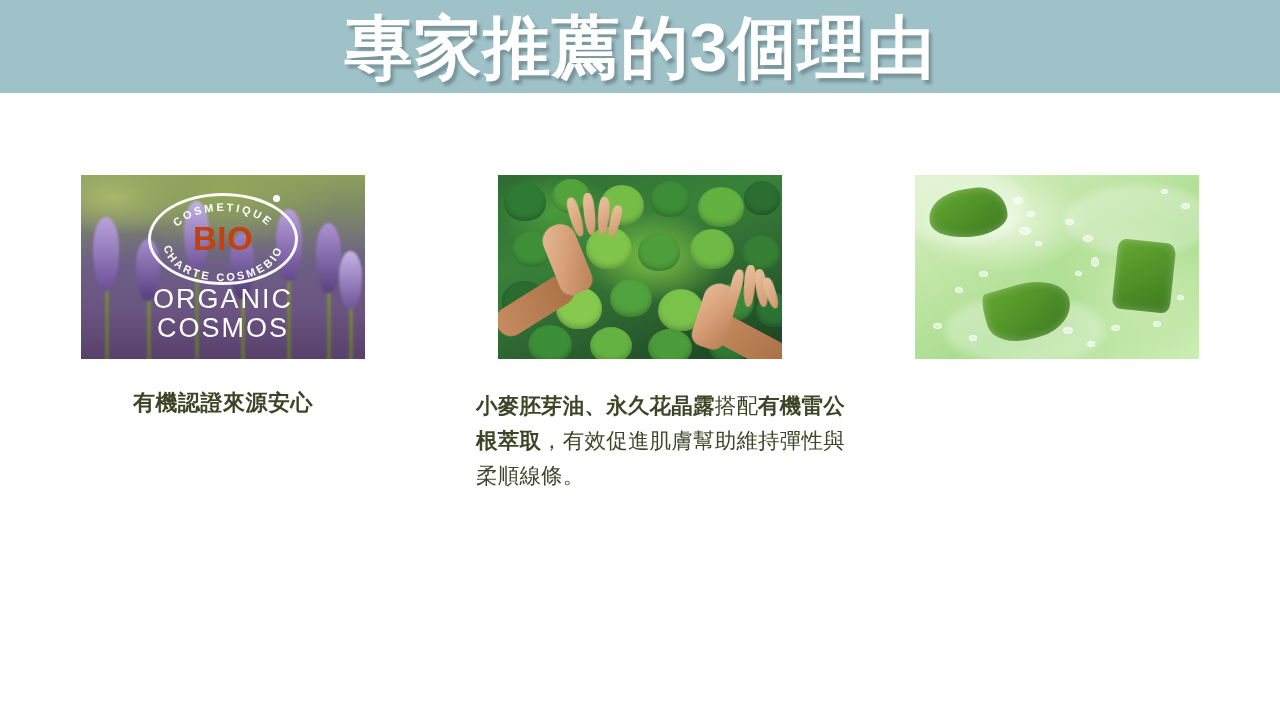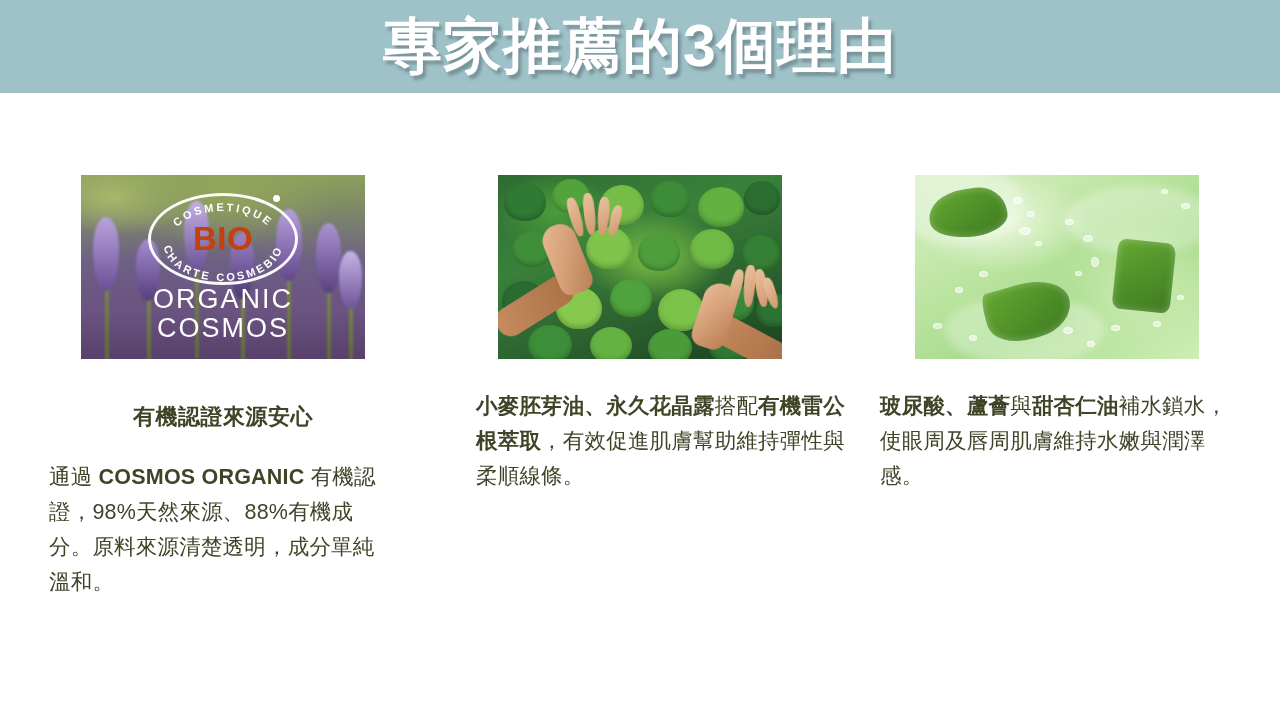--- a/index.html
+++ b/index.html
@@ -25,21 +25,21 @@
     left: 0; top: 0;
     width: 1280px;
     height: 93px;
     background: #9ec2c8;
     display: flex;
     align-items: center;
     justify-content: center;
   }
 
   .header-title {
-    font-size: 59px;
+    font-size: 68px;
     font-weight: bold;
     color: #ffffff;
     letter-spacing: 1px;
     line-height: 1;
     text-shadow: 3px 4px 3px rgba(90,110,115,0.55);
     white-space: nowrap;
   }
 
   
   .columns {
@@ -58,21 +58,21 @@
 
   .thumb {
     width: 284px;
     height: 184px;
     overflow: hidden;
     position: relative;
     background: #cfd8c8;
   }
 
   .col-heading {
-    margin-top: 45px;
+    margin-top: 31px;
     text-align: center;
     font-size: 22px;
     font-weight: bold;
     color: #3e4527;
     line-height: 1.2;
     letter-spacing: 0.5px;
   }
 
   .col-body {
     margin-top: 30px;
@@ -261,21 +261,20 @@
           <div class="bio-word">BIO</div>
         </div>
 
         <div class="cosmos-label">
           <div>ORGANIC</div>
           <div>COSMOS</div>
         </div>
       </div>
 
       <div class="col-heading">有機認證來源安心</div>
-      <div class="col-body"><span>通過 </span><b>COSMOS ORGANIC</b><span> 有機認證，98%天然來源、88%有機成分。原料來源清楚透明，成分單純溫和。</span></div>
     </div>
 
     <div class="column col-2">
       <div class="thumb">
         <div class="centella"></div>
 
         <div class="leaf" style="left:6px;  top:8px;   width:42px; height:38px; background:#2f7a35;"></div>
         <div class="leaf" style="left:54px; top:4px;   width:38px; height:34px; background:#53a33c;"></div>
         <div class="leaf" style="left:102px;top:10px;  width:44px; height:40px; background:#76bd47;"></div>
         <div class="leaf" style="left:152px;top:6px;   width:40px; height:36px; background:#3d8c38;"></div>
@@ -341,17 +340,16 @@
         <div class="bubble" style="left:54px; top:160px; width:8px;  height:6px;"></div>
         <div class="bubble" style="left:148px;top:152px; width:10px; height:7px;"></div>
         <div class="bubble" style="left:172px;top:166px; width:8px;  height:6px;"></div>
         <div class="bubble" style="left:196px;top:150px; width:9px;  height:6px;"></div>
         <div class="bubble" style="left:238px;top:146px; width:8px;  height:6px;"></div>
         <div class="bubble" style="left:262px;top:120px; width:7px;  height:5px;"></div>
         <div class="bubble" style="left:266px;top:28px;  width:9px;  height:6px;"></div>
         <div class="bubble" style="left:246px;top:14px;  width:7px;  height:5px;"></div>
       </div>
 
-      <div class="col-body"><b>玻尿酸、蘆薈</b><span>與</span><b>甜杏仁油</b><span>補水鎖水，使眼周及唇周肌膚維持水嫩與潤澤感。</span></div>
     </div>
 
   </div>
 </div>
 
 </body></html>

